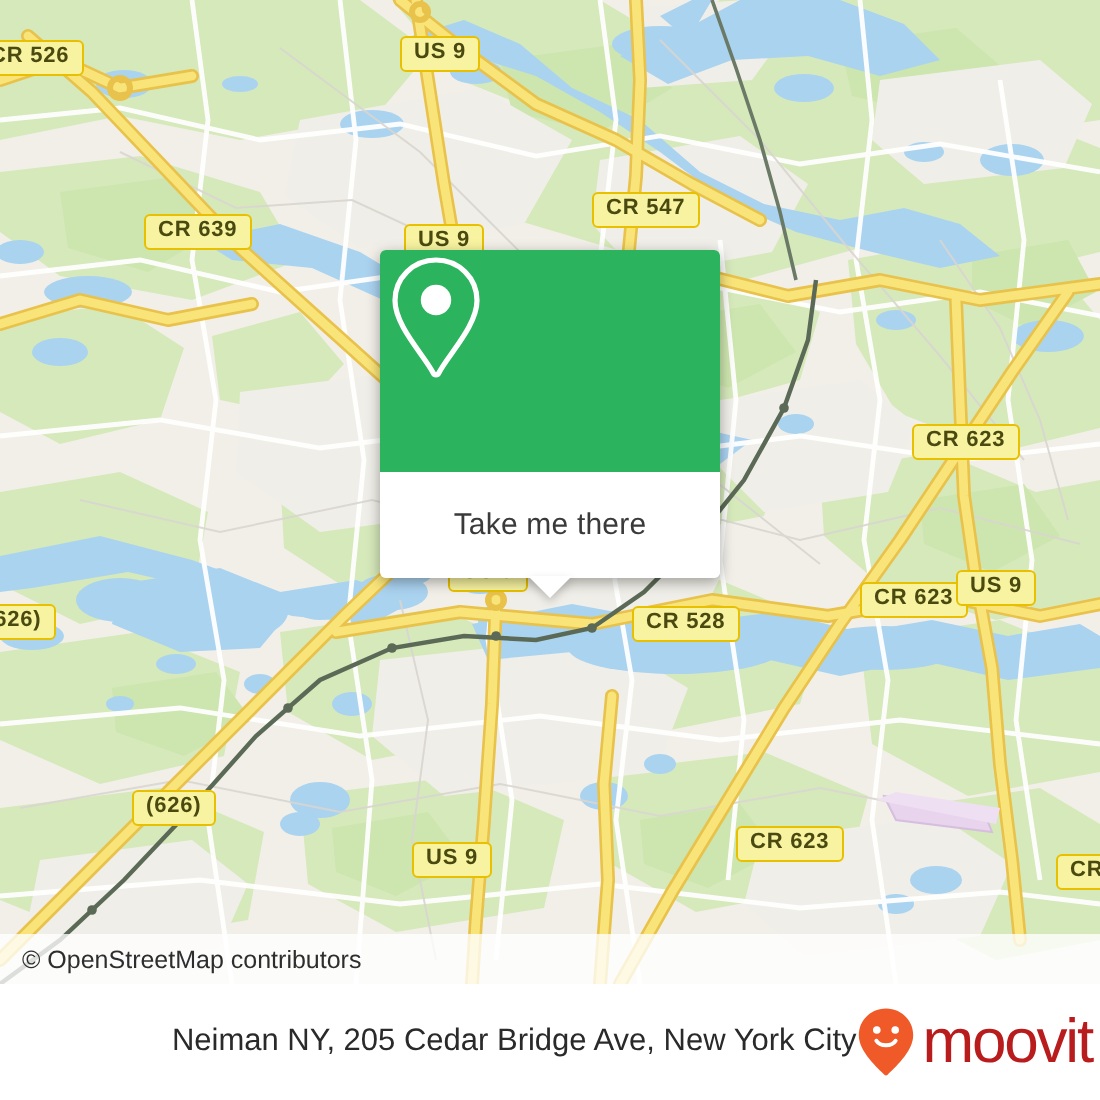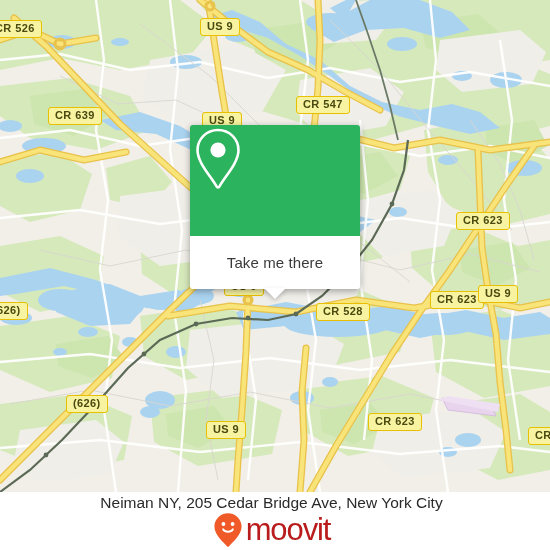--- a/index.html
+++ b/index.html
@@ -76,22 +76,22 @@
     font-family:"Liberation Sans", sans-serif;
   }
 
   
   .footer{
     position:absolute;left:0;top:492px;width:550px;height:58px;
     background:#ffffff;overflow:hidden;
   }
   .footer-inner{
     position:relative;z-index:2;height:58px;
-    display:flex;align-items:center;justify-content:center;
-    padding:0 29px 0 22px;box-sizing:border-box;flex-direction:column;
+    display:flex;align-items:center;justify-content:flex-end;
+    padding:0 4px 0 22px;box-sizing:border-box;
   }
   .addr{font-size:15.5px;color:#2a2a2a;white-space:nowrap;
         font-family:"Liberation Sans", sans-serif;}
   .brand{display:flex;align-items:center;gap:3px;}
   .brand-text{font-size:31px;color:#b91c1c;letter-spacing:-1.1px;
      font-family:"Liberation Sans", sans-serif;font-weight:500;}
 </style>
 </head>
 <body>
 
@@ -286,21 +286,21 @@
           <circle cx="60" cy="44" r="5"></circle>
           <circle cx="210" cy="6" r="4"></circle>
           <circle cx="248" cy="300" r="4"></circle>
         </g>
       </g>
     </svg>
 
     <div id="labels">
         <div class="shield" style="left: -12px; top: 20px;">CR 526</div>
         <div class="shield" style="left: 200px; top: 18px;">US 9</div>
-        <div class="shield" style="left: 48px; top: 107px;">CR 639</div>
+        <div class="shield" style="left: 72px; top: 107px;">CR 639</div>
         <div class="shield" style="left: 296px; top: 96px;">CR 547</div>
         <div class="shield" style="left: 202px; top: 112px;">US 9</div>
         <div class="shield" style="left: 456px; top: 212px;">CR 623</div>
         <div class="shield" style="left: 224px; top: 278px;">US 9</div>
         <div class="shield" style="left: 316px; top: 303px;">CR 528</div>
         <div class="shield" style="left: 430px; top: 291px;">CR 623</div>
         <div class="shield" style="left: -14px; top: 302px;">(626)</div>
         <div class="shield" style="left: 66px; top: 395px;">(626)</div>
         <div class="shield" style="left: 206px; top: 421px;">US 9</div>
         <div class="shield" style="left: 478px; top: 285px;">US 9</div>
@@ -314,20 +314,23 @@
           <path d="M28 5 C16.5 5 7.5 14 7.5 25.3 C7.5 38 22 52.5 26.6 61.5 C27.2 62.7 28.8 62.7 29.4 61.5 C34 52.5 48.5 38 48.5 25.3 C48.5 14 39.5 5 28 5 Z" fill="none" stroke="#ffffff" stroke-width="2.6"></path>
           <circle cx="28" cy="25" r="7.6" fill="#ffffff"></circle>
         </svg>
       </div>
       <div class="card-foot">
         <span>Take me there</span>
         <div class="card-tail"></div>
       </div>
     </div>
 
+    <div class="attrib">
+      <span>© OpenStreetMap contributors</span>
+    </div>
   </div>
 
   <div class="footer">
     <div class="footer-inner">
       <div class="addr">Neiman NY, 205 Cedar Bridge Ave, New York City</div>
       <div class="brand">
         <svg width="30" height="36" viewBox="0 0 30 36">
           <path d="M15 1.2 C7.4 1.2 1.4 7.2 1.4 14.6 C1.4 23 11.4 31.4 14.2 34.4 C14.6 34.9 15.4 34.9 15.8 34.4 C18.6 31.4 28.6 23 28.6 14.6 C28.6 7.2 22.6 1.2 15 1.2 Z" fill="#f05a28"></path>
           <circle cx="10.4" cy="12" r="1.9" fill="#ffffff"></circle>
           <circle cx="19.6" cy="12" r="1.9" fill="#ffffff"></circle>

